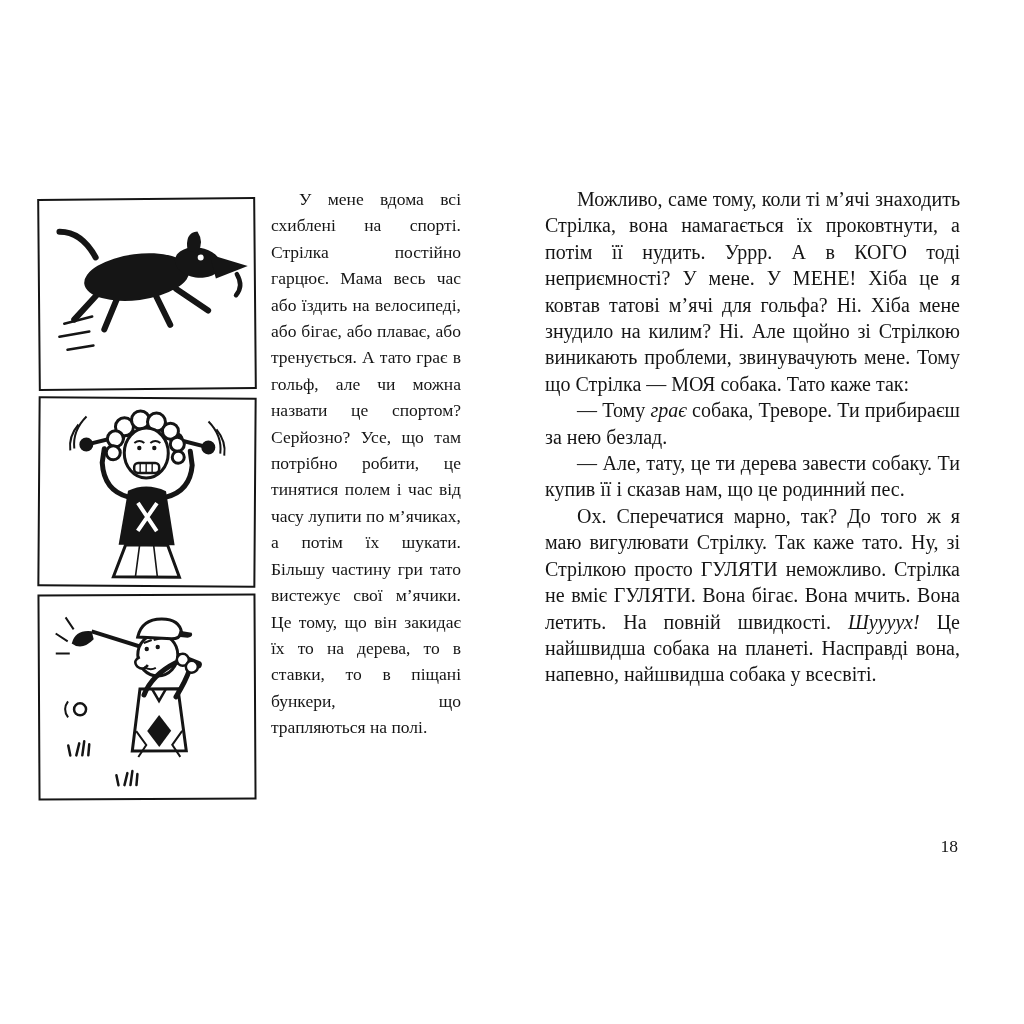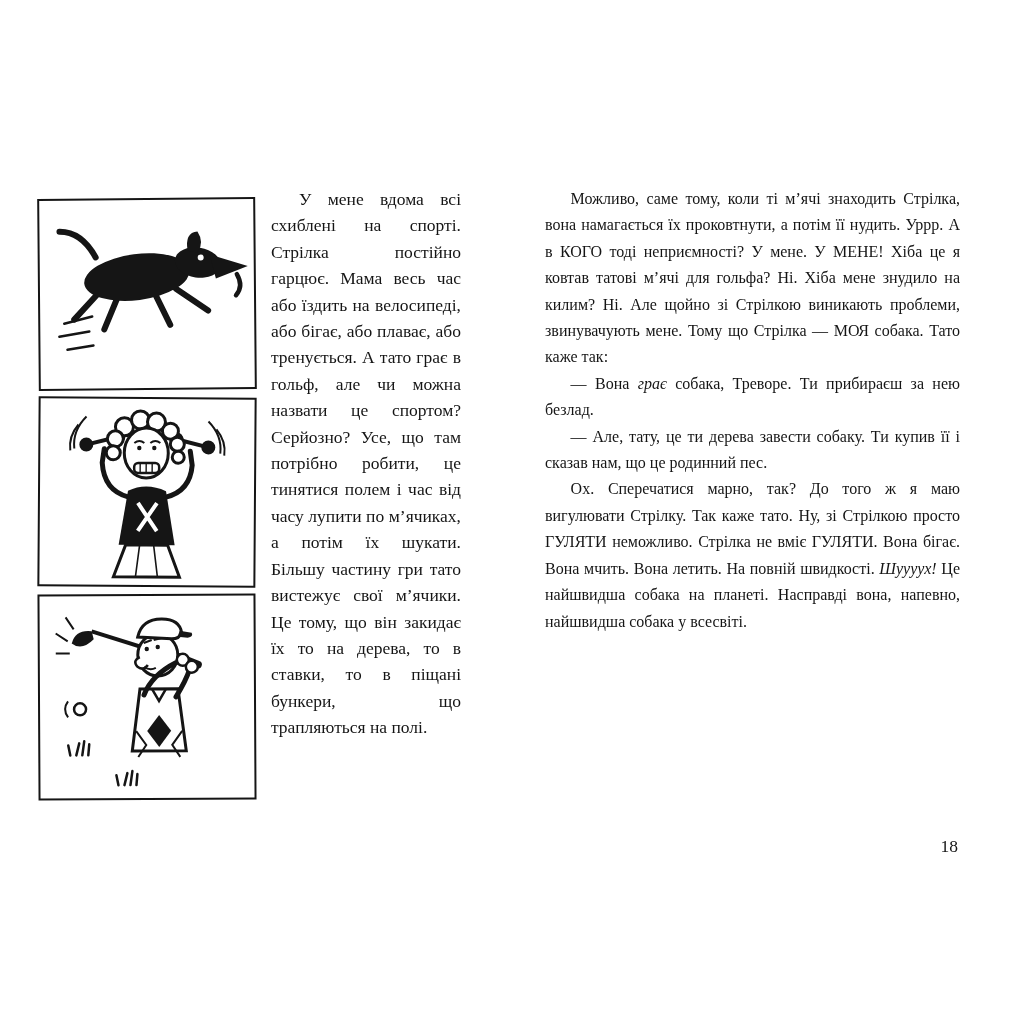--- a/index.html
+++ b/index.html
@@ -7,21 +7,21 @@
     position:relative;width:1024px;height:1024px;background:#ffffff;
     font-family:"Liberation Serif","DejaVu Serif",serif;color:#151515;overflow:hidden;border-radius:14px;
   }
   .illos{position:absolute;left:38px;top:198px;width:218px;}
   .frame{border:2px solid #151515;background:#fff;box-sizing:border-box;margin-bottom:7px;}
   .frame-1{height:192px;transform:rotate(-0.5deg);}
   .frame-2{height:190px;transform:rotate(0.4deg);}
   .frame-3{height:206px;transform:rotate(-0.3deg);}
   .frame svg{display:block;width:100%;height:100%;}
   .col-left{position:absolute;left:271px;top:186px;width:190px;font-size:17.5px;line-height:26.4px;}
-  .col-right{position:absolute;left:545px;top:186px;width:415px;font-size:16px;line-height:26.4px;}
+  .col-right{position:absolute;left:545px;top:186px;width:415px;font-size:20px;line-height:26.4px;}
   .para{margin:0;text-align:justify;hyphens:auto;-webkit-hyphens:auto;}
   .para.indent{text-indent:1.6em;}
   .pagenum{position:absolute;right:66px;top:836px;font-size:17.5px;}
   em{font-style:italic;}
 </style>
 </head>
 <body>
 
 <div class="page">
 
@@ -129,20 +129,20 @@
     </div>
 
   </div>
 
   <div class="col-left">
       <p class="para indent"><span>У мене вдома всі схиблені на спорті. Стрілка постійно гарцює. Мама весь час або їздить на велосипеді, або бігає, або плаває, або тренується. А тато грає в гольф, але чи можна назвати це спортом? Серйозно? Усе, що там потрібно робити, це тинятися полем і час від часу лупити по м’ячиках, а потім їх шукати. Більшу частину гри тато вистежує свої м’ячики. Це тому, що він закидає їх то на дерева, то в ставки, то в піщані бункери, що трапляються на полі.</span></p>
     </div>
 
   <div class="col-right">
       <p class="para indent"><span>Можливо, саме тому, коли ті м’ячі знаходить Стрілка, вона намагається їх проковтнути, а потім її нудить. Уррр. А в КОГО тоді неприємності? У мене. У МЕНЕ! Хіба це я ковтав татові м’ячі для гольфа? Ні. Хіба мене знудило на килим? Ні. Але щойно зі Стрілкою виникають проблеми, звинувачують мене. Тому що Стрілка — МОЯ собака. Тато каже так:</span></p>
-      <p class="para indent"><span>— Вона </span><em>грає</em><span> собака, Треворе. Ти прибираєш за нею безлад.</span></p>
+      <p class="para indent"><span>— Тому </span><em>грає</em><span> собака, Треворе. Ти прибираєш за нею безлад.</span></p>
       <p class="para indent"><span>— Але, тату, це ти дерева завести собаку. Ти купив її і сказав нам, що це родинний пес.</span></p>
       <p class="para indent"><span>Ох. Сперечатися марно, так? До того ж я маю вигулювати Стрілку. Так каже тато. Ну, зі Стрілкою просто ГУЛЯТИ неможливо. Стрілка не вміє ГУЛЯТИ. Вона бігає. Вона мчить. Вона летить. На повній швидкості. </span><em>Шуууух!</em><span> Це найшвидша собака на планеті. Насправді вона, напевно, найшвидша собака у всесвіті.</span></p>
     </div>
 
   <div class="pagenum">18</div>
 
 </div>
 
 </body></html>

